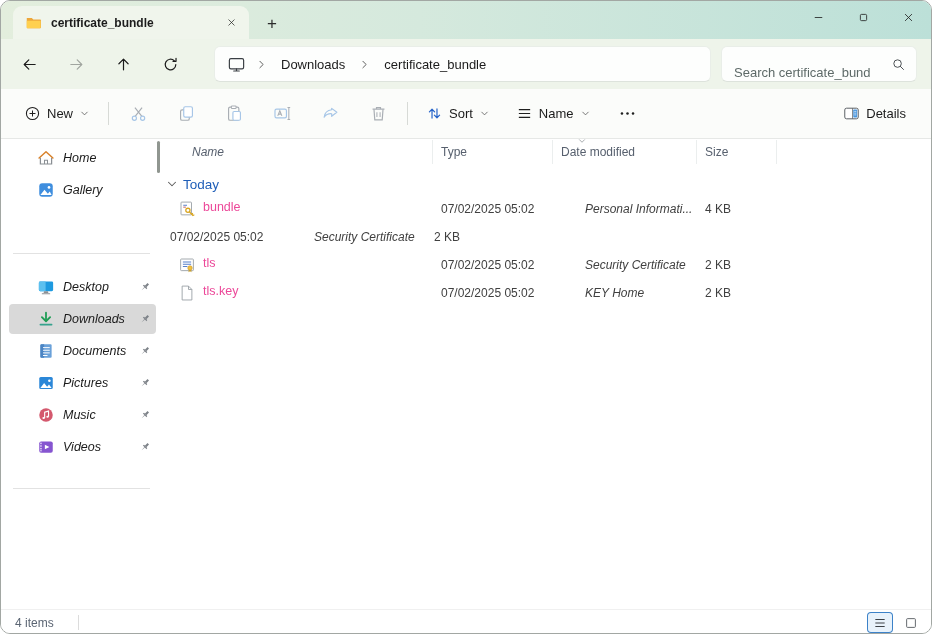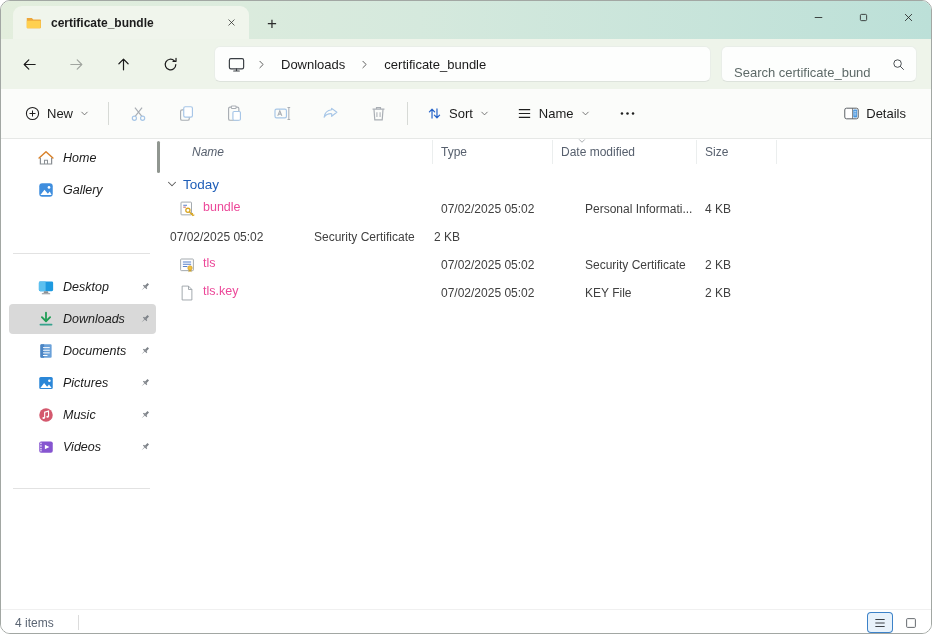--- a/index.html
+++ b/index.html
@@ -85,21 +85,21 @@
   .sort-caret { position:absolute; left:24px; top:-4px; width:10px; height:10px; color:#8a8f94; }
 
   .group-header { display:flex; align-items:center; height:22px; margin-top:9px; padding-left:3px; }
   .group-header .gchev { width:14px; height:14px; color:#5c5c5c; }
   .group-label { font-size:13.5px; color:#1f5eb8; margin-left:4px; }
 
   .frow { display:flex; align-items:center; height:28px; font-size:12px; }
   .frow .c-name { width:271px; display:flex; align-items:flex-start; padding-left:16px; color:#ec4899; font-size:12.5px; }
   .frow .fi { width:18px; height:18px; margin-right:7px; flex:0 0 auto; }
   .frow .c-date { width:144px; padding-left:8px; color:#404040; }
-  .frow .c-type { width:120px; padding-left:8px; color:#404040; white-space:nowrap; overflow:hidden; }
+  .frow .c-type { width:120px; padding-left:8px; color:#404040; white-space:nowrap; overflow:hidden;font-style:italic; }
   .frow .c-size { width:80px; padding-left:8px; color:#404040; }
 
   
   .statusbar { height:26px; border-top:1px solid #f0f0f0; display:flex; align-items:center;
                padding:0 8px 0 14px; background:#fff; }
   .status-count { font-size:12px; color:#5b6573; }
   .status-sep { width:1px; height:15px; background:#dcdcdc; margin-left:24px; }
   .view-btns { margin-left:auto; display:flex; align-items:center; gap:7px; }
   .vb { width:24px; height:19px; display:flex; align-items:center; justify-content:center; border-radius:3px; }
   .vb.active { background:#e8f2fb; box-shadow:0 0 0 1px #3c82c8; }
@@ -622,21 +622,21 @@
     <div class="c-size">2 KB</div>
   </div>
           <div class="frow">
     <div class="c-name">
       <svg class="fi">
                 <use href="#ic-keyfile"></use>
               </svg>
       <span>tls.key</span>
     </div>
     <div class="c-date">07/02/2025 05:02</div>
-    <div class="c-type">KEY File</div>
+    <div class="c-type">KEY Home</div>
     <div class="c-size">2 KB</div>
   </div>
         </div>
     </div>
   </div>
 
   <div class="statusbar">
     <span class="status-count">4 items</span>
     <div class="status-sep"></div>
     <div class="view-btns">

